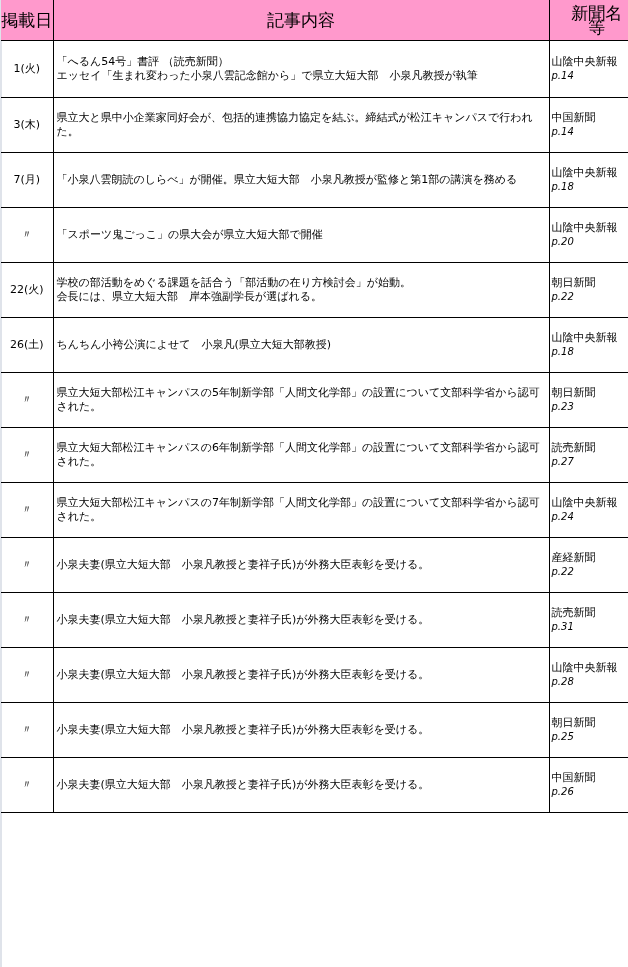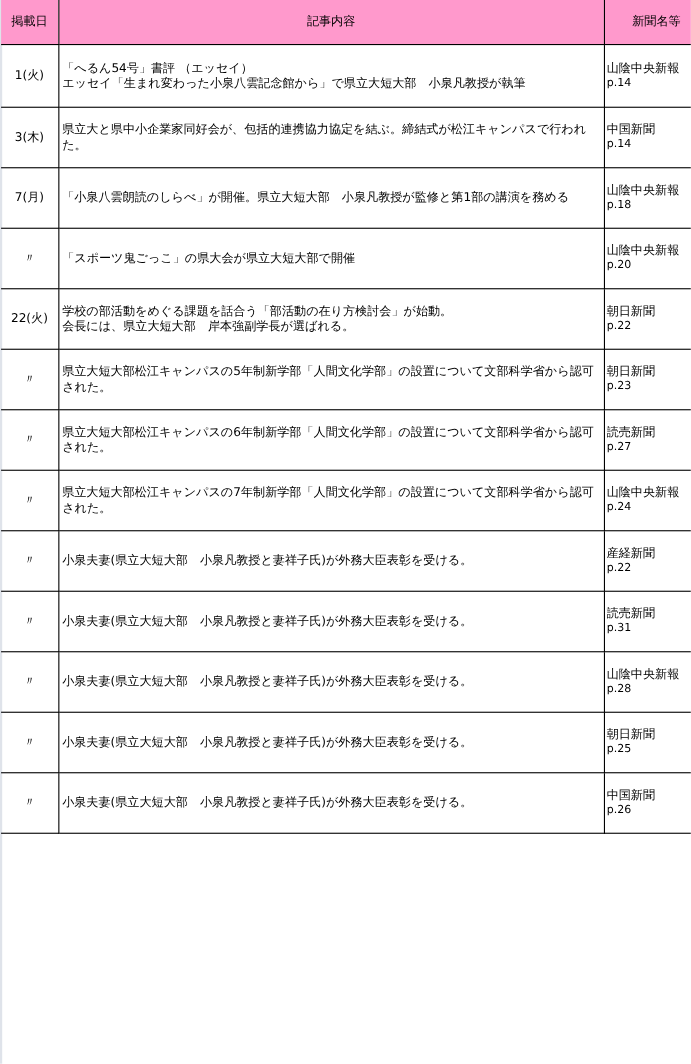--- a/index.html
+++ b/index.html
@@ -36,21 +36,21 @@
       padding: 0;
       font-size: 11px;
       line-height: 14px;
       vertical-align: middle;
       overflow: hidden;
     }
     tr.header-row th {
       background: #ff99cc;
       height: 40px;
       font-weight: normal;
-      font-size: 11px;
+      font-size: 17px;
       text-align: center;
       border-top: none;
     }
     tr.header-row th:first-child { border-left: none; }
     tr.header-row th:last-child { border-right: none; padding-left: 16px; }
     tr.data-row td { height: 54px; }
     tr.data-row.first td { height: 56px; }
     tr.data-row td:first-child { border-left: none; }
     tr.data-row td:last-child { border-right: none; }
     td.date-cell {
@@ -63,21 +63,21 @@
       padding-right: 4px;
       text-align: left;
     }
     td.paper-cell {
       padding-left: 2px;
       text-align: left;
       white-space: nowrap;
     }
     .line { display: block; }
     .paper-name { display: block; font-size: 11px; }
-    .paper-page { display: block; font-size: 10px; }
+    .paper-page { display: block; font-size: 10px; font-style: italic; }
   </style>
 </head>
 <body>
 
 <div class="sheet">
   <table class="clip-table">
     <colgroup>
       <col class="c-date">
       <col class="c-content">
       <col class="c-paper">
@@ -86,21 +86,21 @@
       <tr class="header-row">
         <th>掲載日</th>
         <th>記事内容</th>
         <th>新聞名等</th>
       </tr>
     </thead>
     <tbody id="table-body">
         <tr class="data-row first">
           <td class="date-cell">1(火)</td>
           <td class="content-cell">
-            <span class="line">「へるん54号」書評 （エッセイ）</span>
+            <span class="line">「へるん54号」書評 （読売新聞）</span>
             <span class="line">エッセイ「生まれ変わった小泉八雲記念館から」で県立大短大部　小泉凡教授が執筆</span>
           </td>
           <td class="paper-cell">
             <span class="paper-name">山陰中央新報</span>
             <span class="paper-page">p.14</span>
           </td>
         </tr>
         <tr class="data-row">
           <td class="date-cell">3(木)</td>
           <td class="content-cell">
@@ -133,20 +133,30 @@
         </tr>
         <tr class="data-row">
           <td class="date-cell">22(火)</td>
           <td class="content-cell">
             <span class="line">学校の部活動をめぐる課題を話合う「部活動の在り方検討会」が始動。</span>
             <span class="line">会長には、県立大短大部　岸本強副学長が選ばれる。</span>
           </td>
           <td class="paper-cell">
             <span class="paper-name">朝日新聞</span>
             <span class="paper-page">p.22</span>
+          </td>
+        </tr>
+        <tr class="data-row">
+          <td class="date-cell">26(土)</td>
+          <td class="content-cell">
+            <span class="line">ちんちん小袴公演によせて　小泉凡(県立大短大部教授)</span>
+          </td>
+          <td class="paper-cell">
+            <span class="paper-name">山陰中央新報</span>
+            <span class="paper-page">p.18</span>
           </td>
         </tr>
         <tr class="data-row">
           <td class="date-cell">〃</td>
           <td class="content-cell">
             <span class="line">県立大短大部松江キャンパスの5年制新学部「人間文化学部」の設置について文部科学省から認可された。</span>
           </td>
           <td class="paper-cell">
             <span class="paper-name">朝日新聞</span>
             <span class="paper-page">p.23</span>

